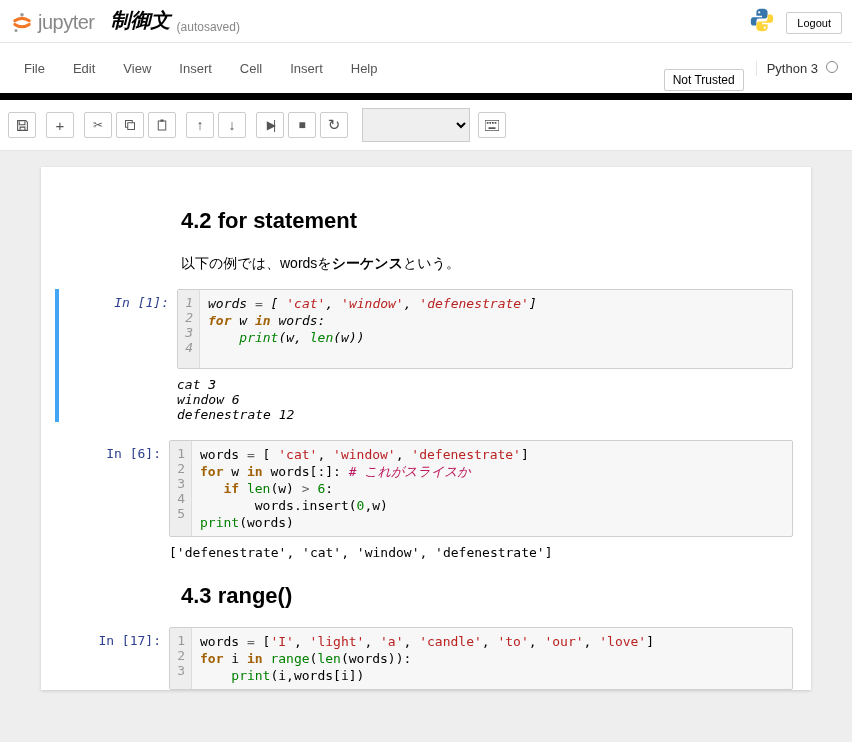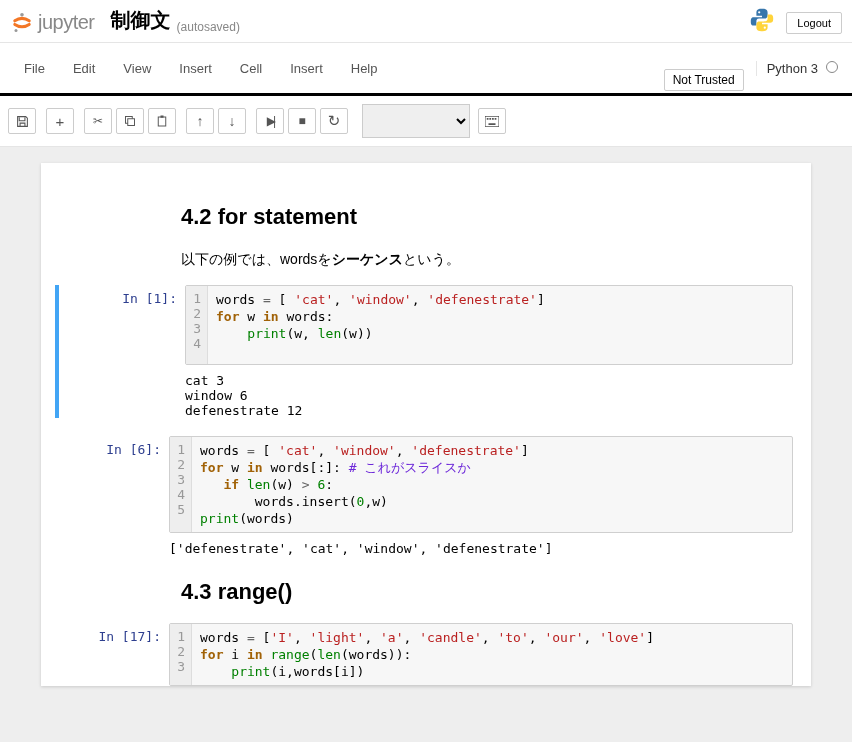--- a/index.html
+++ b/index.html
@@ -1,56 +1,56 @@
 <!DOCTYPE html>
 <html><head>
 <meta charset="utf-8">
 <style>
 * { box-sizing: border-box; margin: 0; padding: 0; }
 body { font-family: "Helvetica Neue", Helvetica, Arial, sans-serif; font-size: 13px; background: #fff; color: #000; width: 852px; }
 .header { display: flex; align-items: flex-end; padding: 6px 10px 8px 10px; border-bottom: 1px solid #e5e5e5; }
 .logo { display: flex; align-items: center; gap: 4px; margin-right: 16px; }
 .logo-o { width: 24px; height: 24px; }
 .logo-text { color: #888; font-size: 20px; font-weight: 400; letter-spacing: -0.5px; }
-.nb-title { font-size: 20px; font-weight: 600; color: #000; margin-right: 6px; }
+.nb-title { font-size: 20px; font-weight: 600; color: #000; margin-right: 6px; font-style: italic; }
 .autosave { font-size: 12px; color: #888; }
 .spacer { flex: 1; }
 .py-icon { width: 28px; height: 28px; margin-right: 10px; }
 .btn { border: 1px solid #ccc; background: #fff; padding: 4px 10px; font-size: 11px; border-radius: 2px; cursor: pointer; }
-.menubar { display: flex; align-items: center; padding: 2px 0 2px 0; border-bottom: 3px solid #000000; }
+.menubar { display: flex; align-items: center; padding: 2px 0 2px 0; border-bottom: 7px solid #000000; }
 .menu-items { display: flex; gap: 0; padding-left: 10px; }
 .menu-item { padding: 6px 14px; color: #555; font-size: 13px; cursor: pointer; }
 .trust { font-size: 12px; padding: 3px 8px; border: 1px solid #ccc; border-radius: 2px; margin-right: 6px; cursor: pointer; margin-top: 24px; }
 .kernel-area { display: flex; align-items: flex-start; gap: 8px; padding-right: 14px; border-left: 1px solid #e5e5e5; margin-left: 6px; padding-left: 10px; }
 .kernel-name { font-size: 13px; color: #333; }
 .kernel-ind { width: 12px; height: 12px; border: 1px solid #888; border-radius: 50%; }
 .toolbar { display: flex; align-items: center; padding: 4px 6px; border-bottom: 1px solid #e5e5e5; gap: 0; background: #fff; }
 .tbtn { width: 28px; height: 26px; border: 1px solid #ccc; background: #fff; margin: 0 2px; display: flex; align-items: center; justify-content: center; cursor: pointer; border-radius: 2px; font-size: 12px; }
 .tgroup { display: flex; margin-right: 6px; }
 .celltype { border: 1px solid #ccc; height: 26px; font-size: 13px; padding: 16px 6px; width: 108px; margin: 4px 6px; }
 .page-bg { background: #eee; padding: 16px 0 0 0; min-height: 620px; }
 .paper { background: #fff; width: 770px; margin: 0 auto; box-shadow: 0 1px 3px rgba(0,0,0,0.15); padding: 30px 0 0 0; }
 .text-cell { margin: 0 20px 14px 140px; line-height: 1.6; }
 .h2 { font-size: 22px; font-weight: 700; margin: 6px 0 14px 0; }
 .para { font-size: 14px; margin-bottom: 14px; }
 .para b { font-weight: 700; }
 .cell { display: flex; margin: 0 18px 18px 18px; }
-.cell.selected { border-left: 4px solid #42A5F5; padding-left: 16px; margin-left: 14px; }
+.cell.selected { border-left: 4px solid #42A5F5; padding-left: 8px; margin-left: 14px; font-style: italic; }
 .prompt { width: 110px; text-align: right; padding: 6px 8px 0 0; font-family: Menlo, Monaco, monospace; font-size: 13px; color: #2e3f8f; flex-shrink: 0; }
 .prompt.in { color: #2e3f8f; }
 .cell-body { flex: 1; }
 .code-area { border: 1px solid #cfcfcf; background: #f7f7f7; border-radius: 2px; display: flex; }
 .gutter { background: #eee; border-right: 1px solid #ddd; padding: 5px 6px; color: #999; font-family: Menlo, Monaco, monospace; font-size: 13px; text-align: right; min-width: 22px; }
 .code { padding: 5px 8px; font-family: Menlo, Monaco, monospace; font-size: 13px; line-height: 17px; white-space: pre; flex: 1; }
 .output { font-family: Menlo, Monaco, monospace; font-size: 13px; padding: 8px 0 0 0; white-space: pre; }
 .kw { color: #a16207; font-weight: bold; }
 .str { color: #BA2121; }
 .bltn { color: #008000; }
 .num { color: #008000; }
-.cmt { color: #6d28d9; }
+.cmt { color: #be185d; font-style: italic; }
 .op { color: #666; }
 </style>
 </head>
 <body>
 
 <div class="header">
   <div class="logo">
     <svg class="logo-o" viewBox="0 0 40 40">
       <circle cx="20" cy="8" r="3" fill="#999"></circle>
       <path d="M 8 18 Q 20 10 32 18" stroke="#F37726" stroke-width="5" fill="none" stroke-linecap="round"></path>

